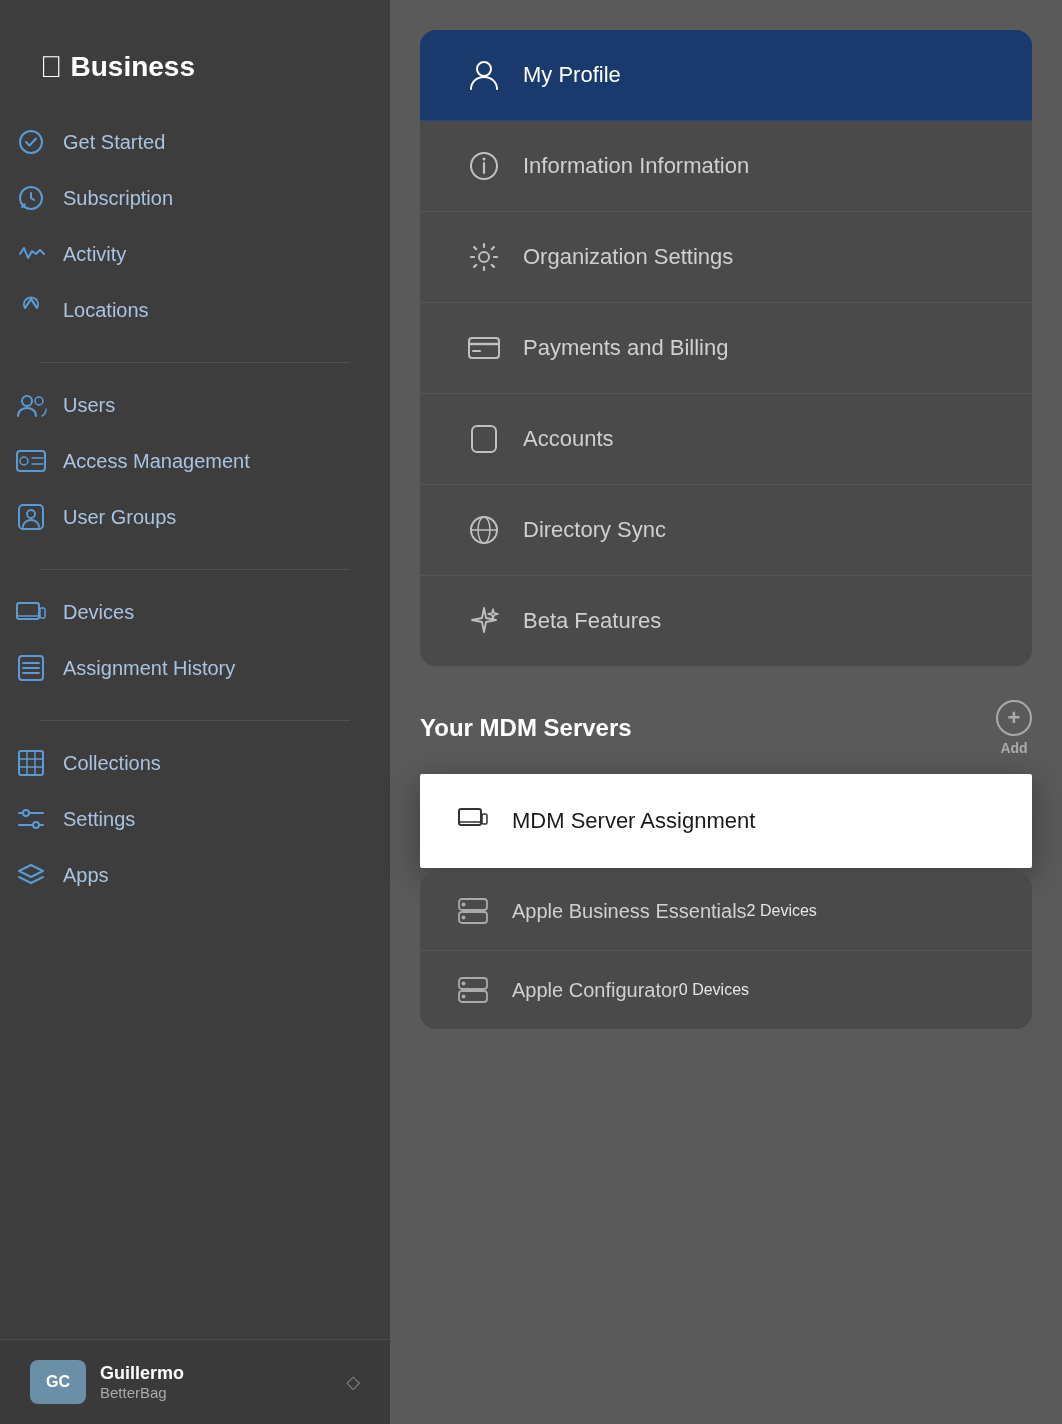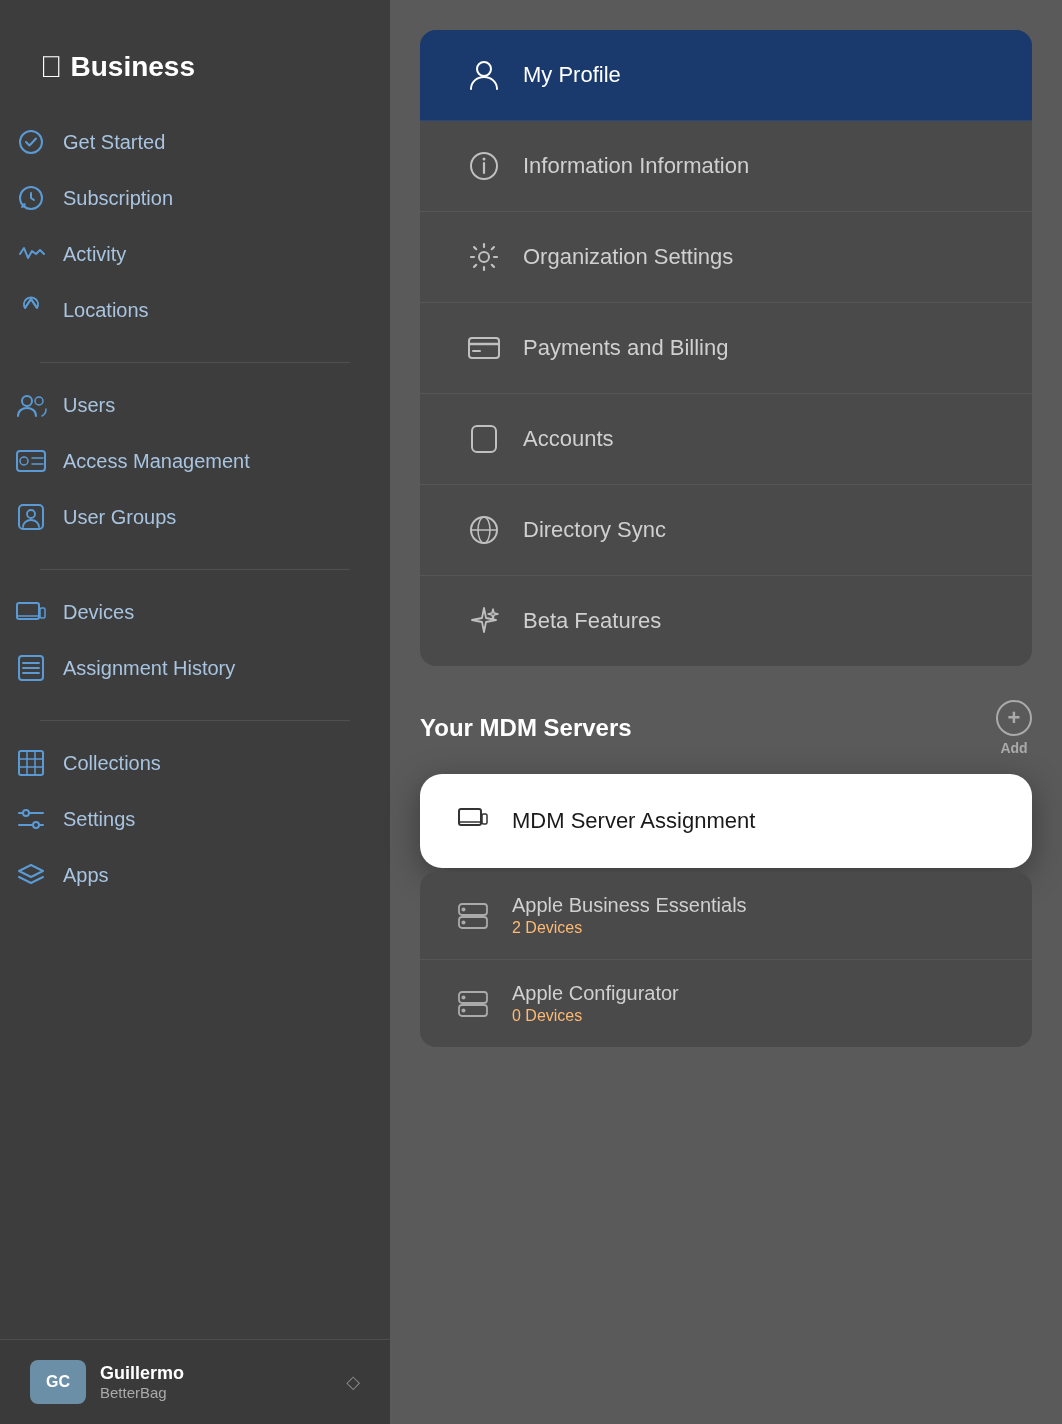--- a/index.html
+++ b/index.html
@@ -195,21 +195,21 @@
       display: flex;
       align-items: center;
       justify-content: center;
       font-size: 22px;
       color: #aaaaaa;
     }
 
     
     .mdm-card {
       background: #ffffff;
-      border-radius: 22px;
+      border-radius: 2px;
       padding: 30px 36px;
       display: flex;
       align-items: center;
       gap: 22px;
       margin-bottom: 4px;
       box-shadow: 0 8px 32px rgba(0,0,0,0.35);
     }
 
     .mdm-card-icon {
       color: #333333;
@@ -237,32 +237,31 @@
       font-size: 20px;
       border-bottom: 1px solid rgba(255,255,255,0.07);
     }
 
     .mdm-server-item:last-child {
       border-bottom: none;
     }
 
     .mdm-server-info {
       display: flex;
-      flex-direction: column;
     }
 
     .mdm-server-name {
       font-size: 20px;
       color: #d0d0d0;
       font-weight: 400;
     }
 
     .mdm-server-count {
       font-size: 16px;
-      color: #fdba74;
+      color: #e5e5e5;
       margin-top: 2px;
     }
 
     .mdm-server-icon {
       width: 34px;
       height: 34px;
       display: flex;
       align-items: center;
       justify-content: center;
       color: #aaaaaa;

